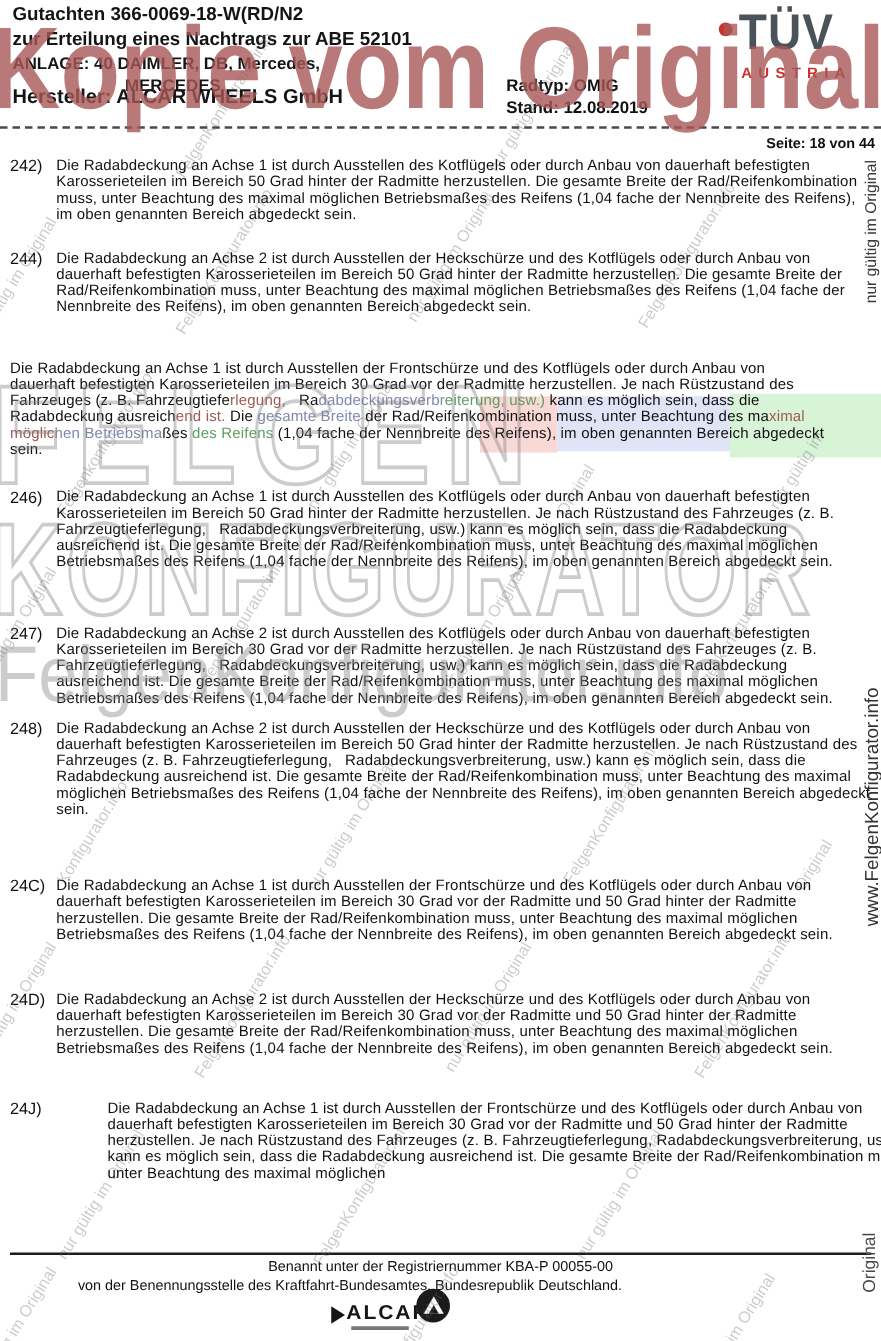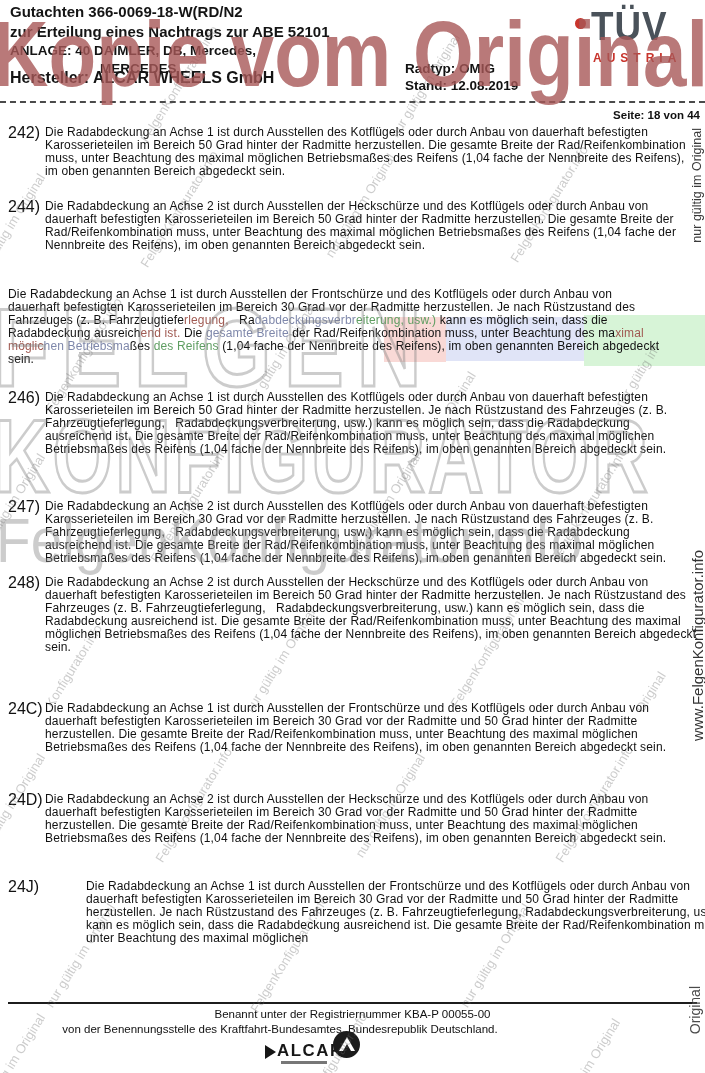--- a/index.html
+++ b/index.html
@@ -19,21 +19,21 @@
   .hdr-r2{position:absolute;left:405px;top:78px;font-size:13.5px;font-weight:600;}
   .dashed-sep{position:absolute;left:0;top:101px;width:705px;border-top:2px dashed #4a4a4a;}
   .page-num{position:absolute;right:5px;top:109px;font-size:11.5px;font-weight:600;}
   
   .tuv{position:absolute;left:575px;top:4px;width:128px;height:62px;}
   .tuv-dot{position:absolute;left:0;top:14px;width:11px;height:11px;border-radius:50%;background:#c8342c;}
   .tuv-word{position:absolute;left:16px;top:0;font-size:40px;line-height:44px;font-weight:bold;color:#4a525a;letter-spacing:1px;transform:scaleX(0.92);transform-origin:left top;}
   .tuv-austria{position:absolute;left:18px;top:47px;font-size:12px;font-weight:bold;color:#c8342c;letter-spacing:5px;}
   
   .para{position:absolute;left:8px;width:690px;display:flex;}
-  .para .num{width:37px;flex:0 0 37px;font-size:16px;line-height:14.7px;color:#111;}
+  .para .num{width:37px;flex:0 0 37px;font-size:13px;line-height:14.7px;color:#111;}
   .para .ptxt{width:652px;flex:0 0 652px;font-size:12px;line-height:13px;letter-spacing:0.15px;
     color:#111;white-space:pre-wrap;position:relative;z-index:2;}
   .p-242{top:126px;} .p-244{top:200px;} .p-245{top:288px;} .p-246{top:391px;}
   .p-247{top:500px;} .p-248{top:576px;} .p-24C{top:702px;} .p-24D{top:793px;} .p-24J{top:880px;gap:41px;}
   
   .band{position:absolute;z-index:1;}
   .band-pink{left:376px;top:29px;width:62px;height:45px;background:rgba(246,196,192,0.65);}
   .band-blue{left:438px;top:29px;width:138px;height:44px;background:rgba(208,214,242,0.65);}
   .band-green{left:576px;top:27px;width:122px;height:51px;background:rgba(198,240,198,0.70);}
   .seg-black{color:#111;}

